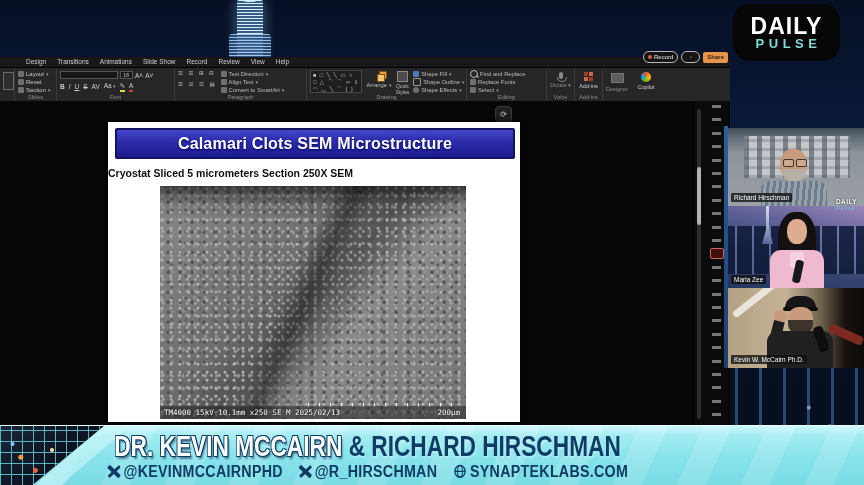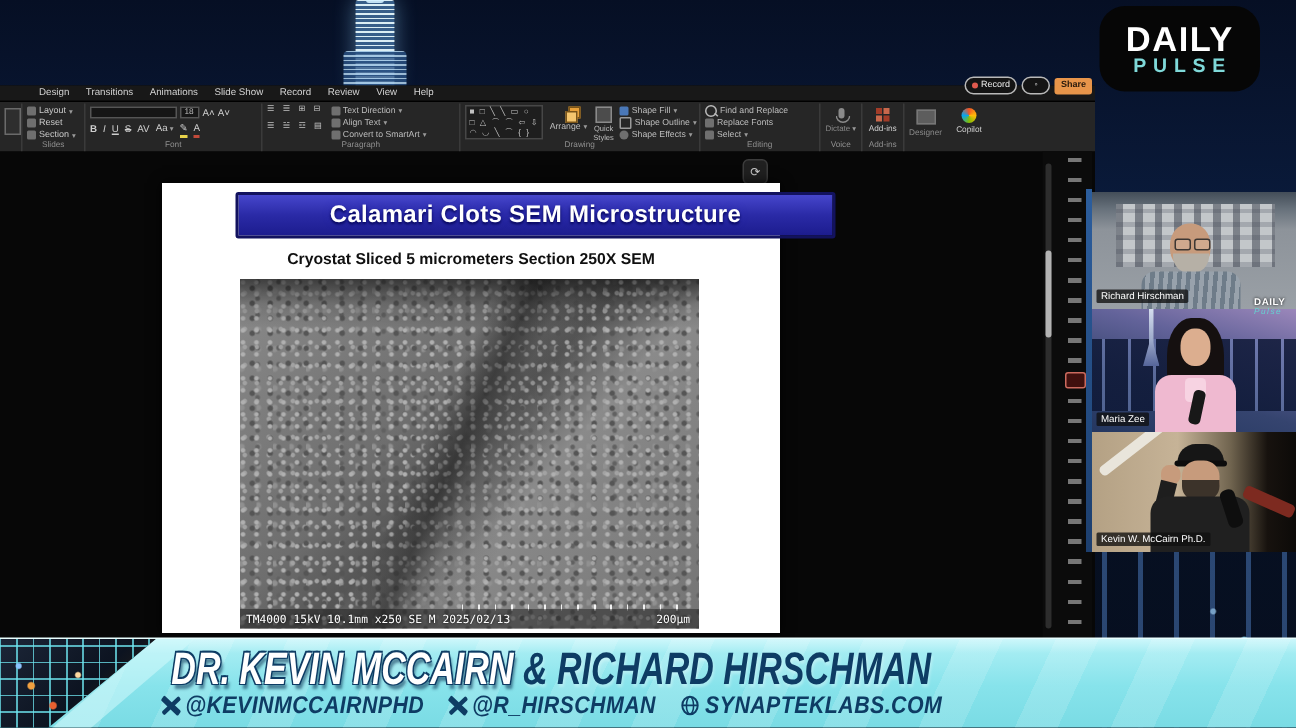--- a/index.html
+++ b/index.html
@@ -69,22 +69,22 @@
   .qs-ic{width:9px;height:9px;background:#4c4c4c;border:1px solid #8a8a8a;flex:none;}
 
   .slide-area{left:0;top:44px;width:730px;height:331px;background:#070707;}
   .slide-tool{left:495px;top:5px;width:15px;height:15px;background:#202020;border:1px solid #3c3c3c;
     border-radius:4px;color:#c8c8c8;font-size:8px;display:flex;align-items:center;justify-content:center;}
   .slide{left:108px;top:21px;width:412px;height:300px;background:#fff;box-shadow:0 0 8px rgba(0,0,0,.9);}
   .slide-title{left:7px;top:6px;width:396px;height:27px;border:2px solid #12125e;border-radius:2px;
     background:linear-gradient(180deg,#4646cc 0%,#2a2aa6 50%,#1c1c8e 100%);
     display:flex;align-items:center;justify-content:center;
     color:#fff;font-weight:700;font-size:16px;letter-spacing:.2px;
-    text-shadow:0 1px 2px #000050,0 0 5px #2a2ab0;margin-left:42px;}
-  .slide-sub{left:0;top:45px;width:412px;text-align:center;font-size:10.5px;font-weight:700;color:#101010;}
+    text-shadow:0 1px 2px #000050,0 0 5px #2a2ab0;}
+  .slide-sub{left:0;top:45px;width:412px;font-size:10.5px;font-weight:700;color:#101010;}
   .sem{left:52px;top:64px;width:306px;height:233px;background-color:#7d7d7d;overflow:hidden;
     background-image:
       radial-gradient(circle at 22% 28%,#b0b0b0 0 1px,transparent 2px),
       radial-gradient(circle at 68% 62%,#555 0 1.2px,transparent 2.4px),
       radial-gradient(circle at 40% 78%,#a2a2a2 0 1px,transparent 2px),
       radial-gradient(circle at 84% 18%,#616161 0 1px,transparent 2.2px),
       radial-gradient(circle at 10% 60%,#909090 0 1.4px,transparent 2.6px),
       linear-gradient(132deg,#8b8b8b 0%,#6e6e6e 38%,#555 50%,#8a8a8a 62%,#747474 100%);
     background-size:9px 8px,12px 10px,8px 12px,14px 11px,11px 13px,100% 100%;}
   .sem::before{content:"";position:absolute;inset:0;
@@ -151,21 +151,21 @@
     display:flex;flex-direction:column;align-items:center;justify-content:center;}
   .logo-daily{color:#fff;font-weight:800;font-size:23px;letter-spacing:1px;line-height:22px;}
   .logo-pulse{color:#7fd9d9;font-weight:600;font-size:13px;letter-spacing:4.5px;line-height:14px;margin-left:4px;}
   .wm{left:836px;top:198px;width:30px;line-height:7px;}
   .wm-1{color:#fff;font-size:6.5px;font-weight:800;letter-spacing:.4px;text-shadow:0 0 2px #000;}
   .wm-2{color:#64d2d2;font-size:5.5px;font-style:italic;letter-spacing:1px;}
 
   
   .banner{left:0;top:425px;width:864px;height:60px;overflow:hidden;
     background:linear-gradient(180deg,#cdf7fb 0%,#a3ecf2 16%,#87e3eb 52%,#79dbe4 100%);
-    border-top:1px solid #e9ffff;font-style:italic;}
+    border-top:1px solid #e9ffff;}
   .banner-streaks{position:absolute;inset:0;
     background:repeating-linear-gradient(115deg,rgba(255,255,255,.14) 0 26px,transparent 26px 58px);}
   .corner-city{position:absolute;left:0;top:0;width:104px;height:60px;
     clip-path:polygon(0 0,100% 0,30% 100%,0 100%);
     background-image:
       radial-gradient(circle at 20% 52%,#f0a040 0 2px,transparent 3px),
       radial-gradient(circle at 34% 74%,#e86030 0 2px,transparent 3px),
       radial-gradient(circle at 12% 30%,#8ac4ff 0 1.5px,transparent 2.5px),
       radial-gradient(circle at 50% 40%,#ffd9a0 0 1.5px,transparent 2.5px),
       repeating-linear-gradient(90deg,rgba(110,230,240,.75) 0 1px,transparent 1px 11px),

